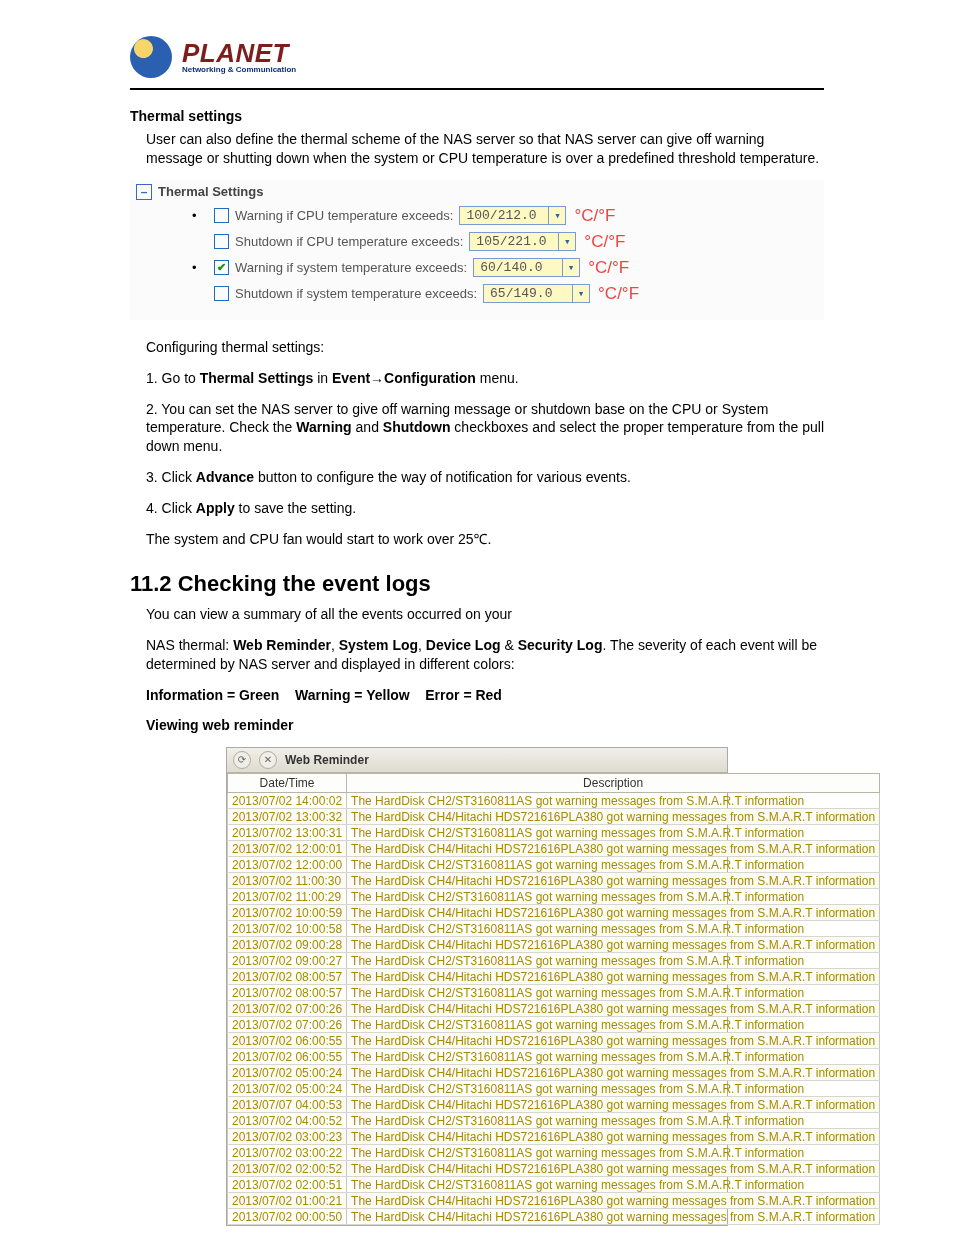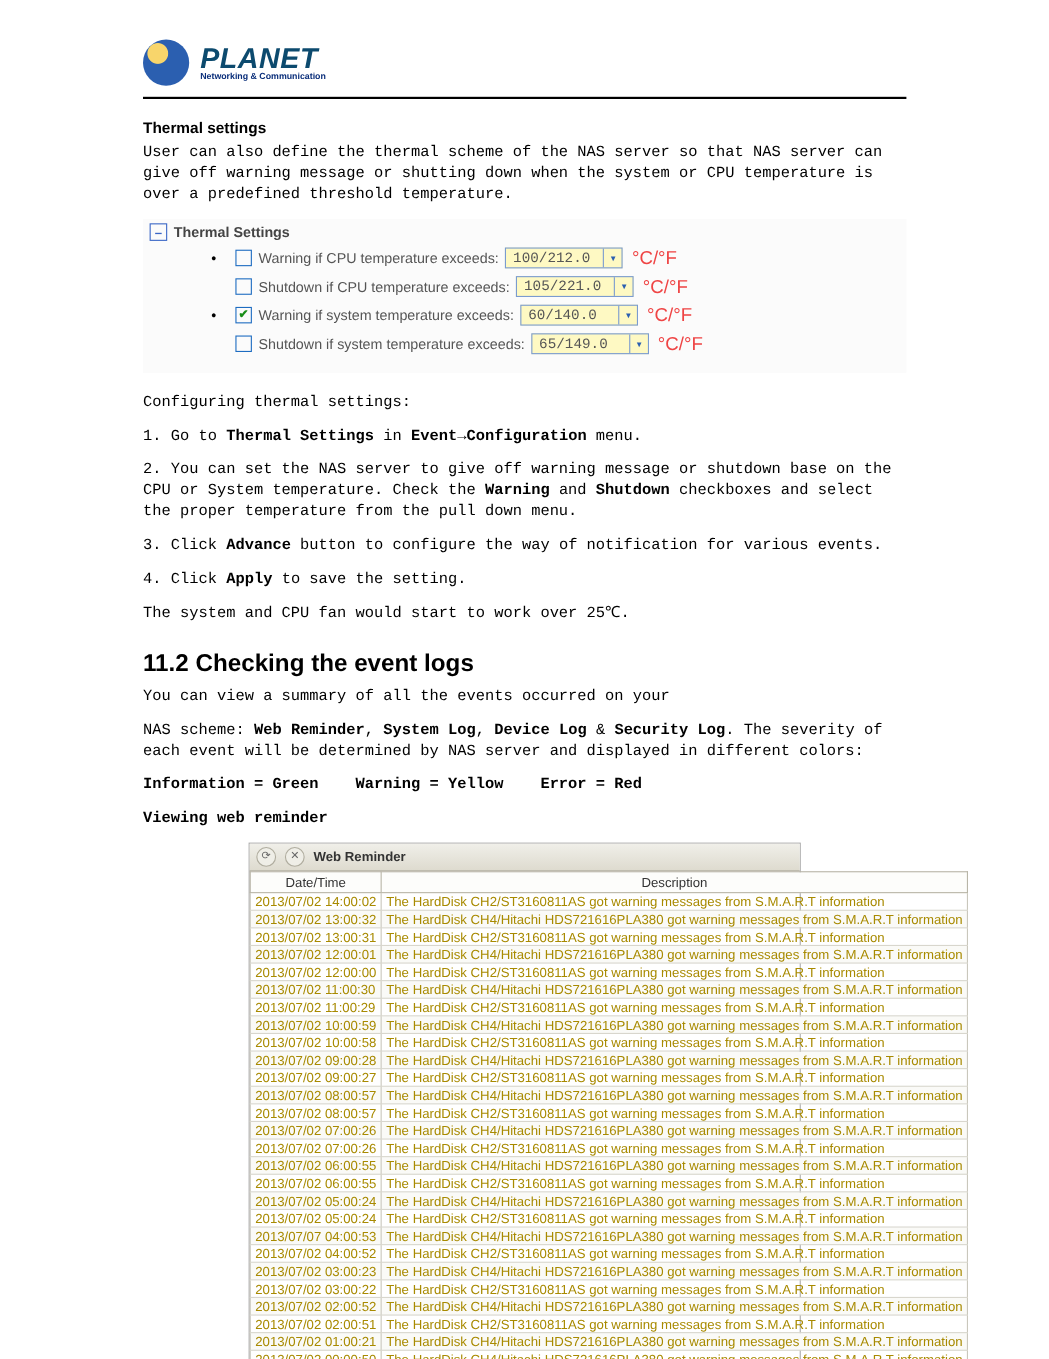--- a/index.html
+++ b/index.html
@@ -26,35 +26,35 @@
     width: 42px; height: 42px;
     border-radius: 50%;
     background: radial-gradient(circle at 32% 30%, #f8d56b 0 22%, #2b5fb0 24% 100%);
     position: relative;
     flex-shrink: 0;
   }
   .logo-text { line-height: 1; }
   .logo-text .brand {
     font-weight: 900;
     font-style: italic;
-    color: #0c4a6e;
+    color: #7f1d1d;
     font-size: 26px;
     letter-spacing: 0.5px;
   }
   .logo-text .tag {
     font-size: 8px;
     color: #0a2e7a;
     font-weight: bold;
   }
   .section-title {
     font-weight: bold;
     font-size: 14px;
     margin: 12px 0 6px 0;
   }
-  p { margin: 6px 0 12px 0; line-height: 1.35; font-family: Liberation Mono, monospace; }
+  p { margin: 6px 0 12px 16px; line-height: 1.35; }
   .b { font-weight: bold; }
 
   
   .thermal-fig {
     margin: 8px 0 18px 0;
     background: #fbfbfb;
     padding: 4px 6px 10px 6px;
   }
   .panel-head {
     display: flex;
@@ -272,21 +272,21 @@
     <span>4. Click </span><span class="b">Apply</span><span> to save the setting.</span>
   </p>
 
   <p>The system and CPU fan would start to work over 25℃.</p>
 
   <h2 class="section-h">11.2 Checking the event logs</h2>
 
   <p>You can view a summary of all the events occurred on your</p>
 
   <p>
-    <span>NAS scheme: </span><span id="log-terms"><span class="b">Web Reminder</span>, <span class="b">System Log</span>, <span class="b">Device Log</span> &amp; <span class="b">Security Log</span></span><span>. The severity of each event will be determined by NAS server and displayed in different colors:</span>
+    <span>NAS thermal: </span><span id="log-terms"><span class="b">Web Reminder</span>, <span class="b">System Log</span>, <span class="b">Device Log</span> &amp; <span class="b">Security Log</span></span><span>. The severity of each event will be determined by NAS server and displayed in different colors:</span>
   </p>
 
   <p class="b" style="white-space:pre;">Information = Green    Warning = Yellow    Error = Red</p>
 
   <p class="b">Viewing web reminder</p>
 
   <div class="webrem">
     <div class="titlebar">
       <span class="tb-btn">⟳</span>
       <span class="tb-btn">✕</span>

